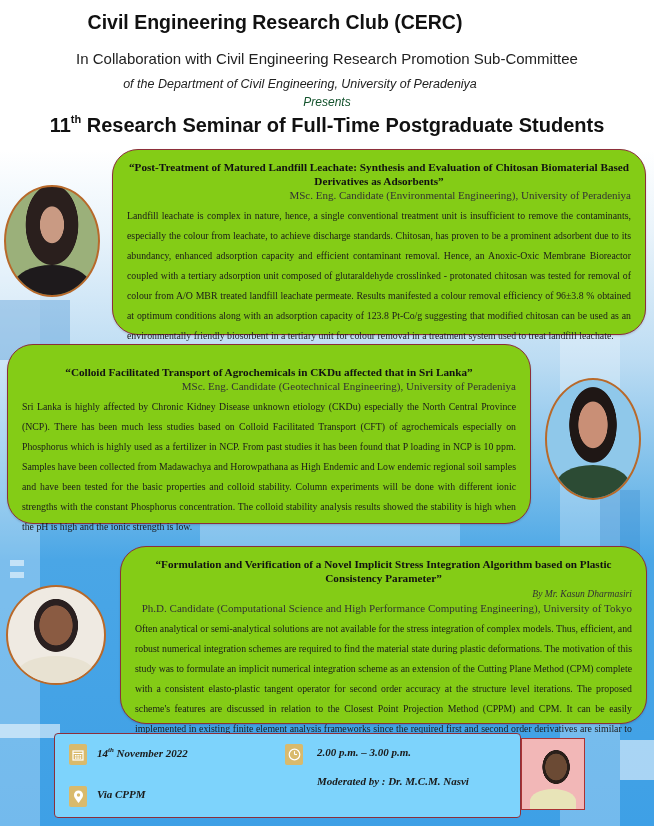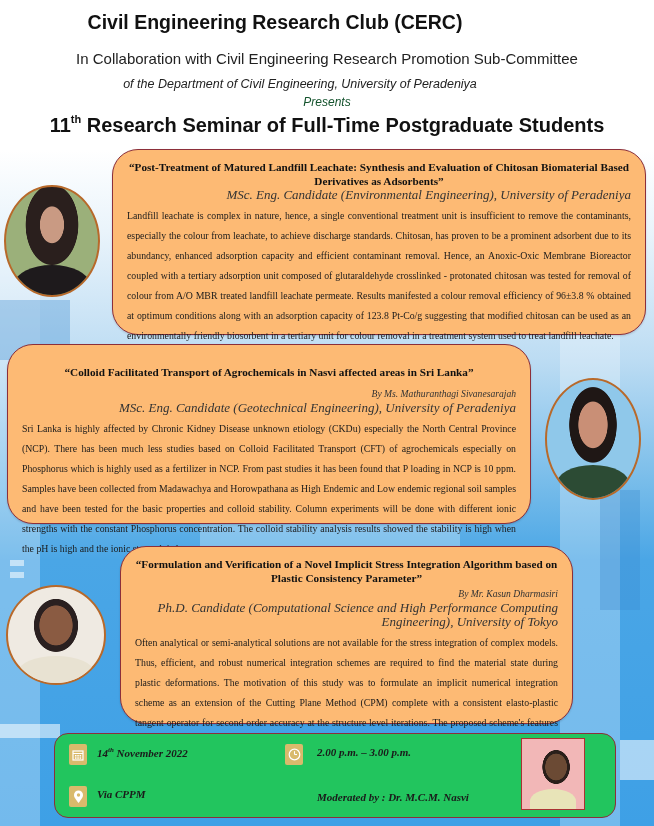--- a/index.html
+++ b/index.html
@@ -22,52 +22,52 @@
 
   .header { position: absolute; left: 0; width: 654px; top: 0; text-align: center; z-index: 2; font-family: "Liberation Sans", sans-serif; }
   .h-club { position: absolute; left: 0; width: 550px; top: 11px; font-size: 19.5px; font-weight: bold; color: #111; }
   .h-collab { position: absolute; left: 0; width: 654px; top: 50px; font-size: 15px; color: #222; }
   .h-dept { position: absolute; left: 0; width: 600px; top: 77px; font-size: 12.5px; font-style: italic; color: #222; }
   .h-presents { position: absolute; left: 0; width: 654px; top: 95px; font-size: 12px; font-style: italic; color: #14532d; }
   .h-title { position: absolute; left: 0; width: 654px; top: 113px; font-size: 20px; font-weight: bold; color: #111; }
   .h-title sup { font-size: 11px; vertical-align: 9px; }
 
   .card {
-    position: absolute; background: #fdba74;
+    position: absolute; background: #84cc16;
     border: 1.5px solid #8c2f3a;
     border-radius: 26px;
     z-index: 2;
     padding: 10px 14px 8px 14px;
     box-shadow: 0 1px 2px rgba(0,0,0,0.15);
   }
   .card-title { text-align: center; font-weight: bold; font-size: 11.2px; line-height: 14px; color: #111; }
   .card-by { text-align: right; font-style: italic; font-size: 9.6px; line-height: 14px; color: #333; margin-top: 2px; }
-  .card-aff { text-align: right; font-style: italic; font-size: 13px; line-height: 14px; color: #333; }
+  .card-aff { text-align: right; font-size: 11px; line-height: 14px; color: #333; }
   .card-body { text-align: justify; font-size: 9.8px; line-height: 20px; color: #1a1a1a; margin-top: 4px; }
 
   #card1 { left: 112px; top: 149px; width: 534px; height: 186px; }
   #card2 { left: 7px; top: 344px; width: 524px; height: 180px; padding-top: 20px; }
-  #card3 { left: 120px; top: 546px; width: 453px; height: 178px; }
+  #card3 { left: 120px; top: 546px; width: 527px; height: 178px; }
 
   .photo {
     position: absolute; border-radius: 50%;
     border: 2.5px solid #b8692a;
     overflow: hidden; z-index: 3;
   }
   #photo1 { left: 4px; top: 185px; width: 96px; height: 112px; background: radial-gradient(ellipse at 50% 35%, #c99a83 0 18%, #2a1f1d 19% 40%, #9bb07a 41% 100%); }
   #photo2 { left: 545px; top: 378px; width: 96px; height: 122px; background: radial-gradient(ellipse at 50% 38%, #c98f76 0 22%, #1f1715 23% 36%, #8fc8ea 37% 100%); }
   #photo3 { left: 6px; top: 585px; width: 100px; height: 100px; background: radial-gradient(ellipse at 50% 40%, #8a5b42 0 24%, #2a2020 25% 32%, #efeae2 33% 100%); }
   .photo-shoulders { position: absolute; left: 10%; right: 10%; bottom: -6%; height: 34%; border-radius: 50% 50% 0 0; }
   #photo1 .photo-shoulders { background: #1e1a1c; }
   #photo2 .photo-shoulders { background: #2c4b34; }
   #photo3 .photo-shoulders { background: #e8e2d2; }
 
   .info {
-    position: absolute; left: 54px; top: 733px; width: 562px; height: 85px;
-    background: #22c55e; border: 1.5px solid #8c2f3a; border-radius: 14px; z-index: 2;
+    position: absolute; left: 54px; top: 733px; width: 467px; height: 85px;
+    background: #7dd3fc; border: 1.5px solid #8c2f3a; border-radius: 4px; z-index: 2;
     font-style: italic; font-weight: bold; font-size: 11px;
   }
   .ico {
     position: absolute; width: 18px; height: 21px; background: #d9ba6c; border-radius: 2px;
     display: flex; align-items: center; justify-content: center; color: #fff; font-size: 11px; font-style: normal;
   }
   .ico svg { display: block; }
   .info-text { position: absolute; color: #1a1a1a; }
   .mod-photo {
     position: absolute; left: 466px; top: 4px; width: 64px; height: 72px;
@@ -102,22 +102,21 @@
 <div class="photo" id="photo1">
     <div class="photo-shoulders"></div>
   </div>
 <div class="card" id="card1">
   <div class="card-title">“Post-Treatment of Matured Landfill Leachate: Synthesis and Evaluation of Chitosan Biomaterial Based Derivatives as Adsorbents”</div>
   <div class="card-aff">MSc. Eng. Candidate (Environmental Engineering), University of Peradeniya</div>
   <div class="card-body">Landfill leachate is complex in nature, hence, a single conventional treatment unit is insufficient to remove the contaminants, especially the colour from leachate, to achieve discharge standards. Chitosan, has proven to be a prominent adsorbent due to its abundancy, enhanced adsorption capacity and efficient contaminant removal. Hence, an Anoxic-Oxic Membrane Bioreactor coupled with a tertiary adsorption unit composed of glutaraldehyde crosslinked - protonated chitosan was tested for removal of colour from A/O MBR treated landfill leachate permeate. Results manifested a colour removal efficiency of 96±3.8 % obtained at optimum conditions along with an adsorption capacity of 123.8 Pt-Co/g suggesting that modified chitosan can be used as an environmentally friendly biosorbent in a tertiary unit for colour removal in a treatment system used to treat landfill leachate.</div>
 </div>
 
 <div class="card" id="card2">
-  <div class="card-title">“Colloid Facilitated Transport of Agrochemicals in Nasvi affected areas in Sri Lanka”</div>
-  <div class="card-by" style="margin-top:8px">By Ms. Mathuranthagi Sivanesarajah</div>
+  <div class="card-title">“Colloid Facilitated Transport of Agrochemicals in CKDu affected that in Sri Lanka”</div>
   <div class="card-aff">MSc. Eng. Candidate (Geotechnical Engineering), University of Peradeniya</div>
   <div class="card-body">Sri Lanka is highly affected by Chronic Kidney Disease unknown etiology (CKDu) especially the North Central Province (NCP). There has been much less studies based on Colloid Facilitated Transport (CFT) of agrochemicals especially on Phosphorus which is highly used as a fertilizer in NCP. From past studies it has been found that P loading in NCP is 10 ppm. Samples have been collected from Madawachya and Horowpathana as High Endemic and Low endemic regional soil samples and have been tested for the basic properties and colloid stability. Column experiments will be done with different ionic strengths with the constant Phosphorus concentration. The colloid stability analysis results showed the stability is high when the pH is high and the ionic strength is low.</div>
 </div>
 <div class="photo" id="photo2">
     <div class="photo-shoulders"></div>
   </div>
 
 <div class="photo" id="photo3">
     <div class="photo-shoulders"></div>
   </div>
@@ -153,18 +152,18 @@
   <div class="info-text" style="left:262px;top:12px;">2.00 p.m. – 3.00 p.m.</div>
 
   <div class="ico" style="left:14px;top:52px;">
     <svg width="11" height="14" viewBox="0 0 11 14">
         <path d="M5.5 13 C2 8.5 1 6.8 1 5 A4.5 4.5 0 0 1 10 5 C10 6.8 9 8.5 5.5 13 Z" fill="#fff"></path>
         <circle cx="5.5" cy="5" r="1.7" fill="#d9ba6c"></circle>
       </svg>
   </div>
   <div class="info-text" style="left:42px;top:54px;">Via CPPM</div>
 
-  <div class="info-text" style="left:262px;top:41px;margin-top:16px;">Moderated by : Dr. M.C.M. Nasvi</div>
+  <div class="info-text" style="left:262px;top:41px;">Moderated by : Dr. M.C.M. Nasvi</div>
 
   <div class="mod-photo">
       <div class="sh"></div>
     </div>
 </div>
 
 </body></html>

